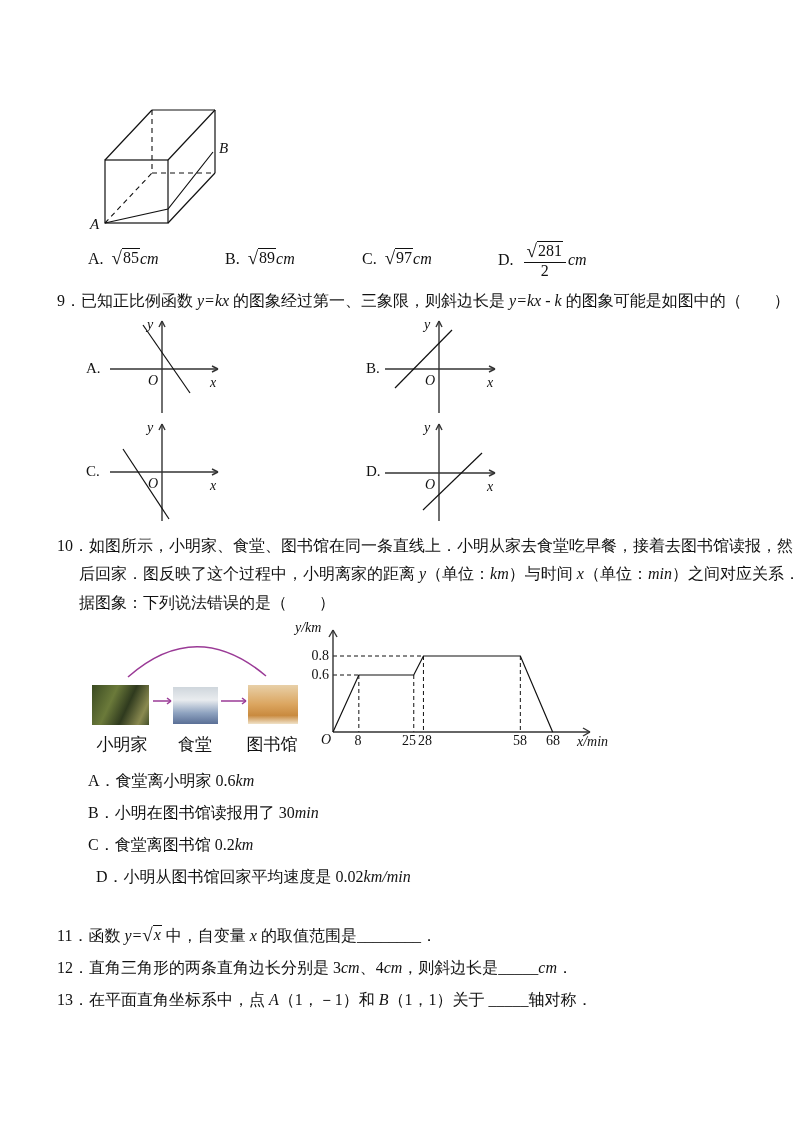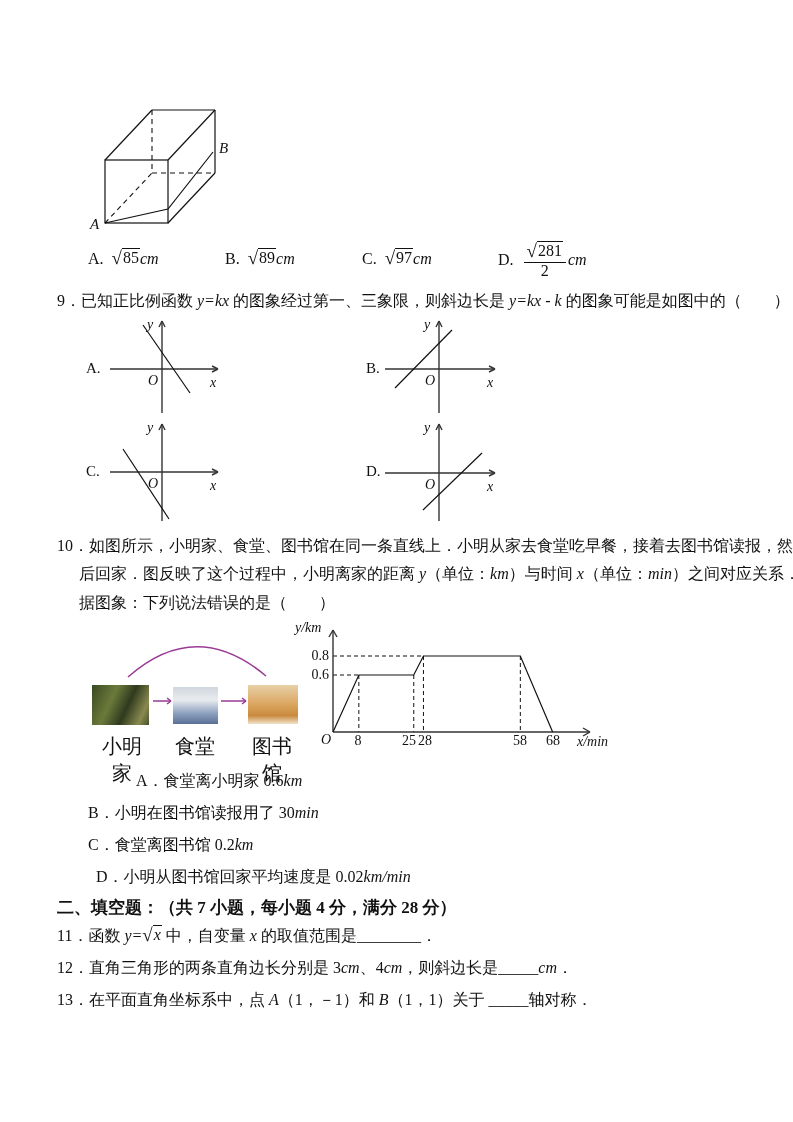--- a/index.html
+++ b/index.html
@@ -15,21 +15,21 @@
   .sqrt{display:inline-flex;align-items:flex-start;}
   
   .frac{display:inline-flex;flex-direction:column;align-items:center;vertical-align:middle;margin:0 2px;}
   .frac .num{border-bottom:1.4px solid #111;padding:0 3px 1px;}
   .frac .den{line-height:16px;}
   
   .photo{position:absolute;}
   .photo-home{background:linear-gradient(115deg,#3a4a22 0%,#6b7a3a 35%,#2f3a1e 60%,#8a8a50 85%,#44502a 100%);}
   .photo-canteen{background:linear-gradient(180deg,#cfd6dc 0%,#e9ecef 35%,#8fa3c0 70%,#5a6f96 100%);}
   .photo-library{background:linear-gradient(180deg,#e8d0a8 0%,#dba55f 50%,#c98a3f 78%,#f0e2c8 100%);}
-  .place-label{position:absolute;text-align:center;font-size:20px;}
+  .place-label{position:absolute;text-align:center;font-size:17px;}
   
   .ax{stroke:#333;stroke-width:1.4;fill:none;}
   .ln{stroke:#111;stroke-width:1.2;fill:none;}
   .hid{stroke:#111;stroke-width:1.1;fill:none;stroke-dasharray:5,4;}
   .dash{stroke:#111;stroke-width:1;stroke-dasharray:4,3;fill:none;}
   svg text{font-family:"Liberation Serif","DejaVu Serif",serif;fill:#111;}
   .svg-it{font-style:italic;}
 </style>
 </head>
 <body>
@@ -186,34 +186,33 @@
     <text x="36" y="44" font-size="14" text-anchor="end">0.8</text>
     <text x="36" y="63" font-size="14" text-anchor="end">0.6</text>
     <text x="28" y="128" font-size="14" class="svg-it">O</text>
     <text x="65" y="129" font-size="14" text-anchor="middle">8</text>
     <text x="116" y="129" font-size="14" text-anchor="middle">25</text>
     <text x="132" y="129" font-size="14" text-anchor="middle">28</text>
     <text x="227" y="129" font-size="14" text-anchor="middle">58</text>
     <text x="260" y="129" font-size="14" text-anchor="middle">68</text>
   </svg>
 
-  <div class="abs" style="left:88px;top:771px;margin-left:48px;">
+  <div class="abs" style="left:88px;top:771px;">
     <span>A．食堂离小明家 0.6</span><span class="it">km</span>
   </div>
   <div class="abs" style="left:88px;top:803px;">
     <span>B．小明在图书馆读报用了 30</span><span class="it">min</span>
   </div>
   <div class="abs" style="left:88px;top:835px;">
     <span>C．食堂离图书馆 0.2</span><span class="it">km</span>
   </div>
   <div class="abs" style="left:96px;top:867px;">
     <span>D．小明从图书馆回家平均速度是 0.02</span><span class="it">km/min</span>
   </div>
 
-  <div class="abs bold" style="left:57px;top:896px;font-size:17px;">二、填空题：（共 7 小题，每小题 4 分，满分 28 分）</div>
 
   <div class="abs" style="left:57px;top:925px;">
     <span>11．函数 </span><span class="it">y=</span><span class="sqrt">
         <span class="rad">√</span>
         <span class="ovl it">x</span>
       </span><span> 中，自变量 </span><span class="it">x</span><span> 的取值范围是</span><span>________</span><span>．</span>
   </div>
 
   <div class="abs" style="left:57px;top:958px;text-align:right;">
     <span>12．直角三角形的两条直角边长分别是 3</span><span class="it">cm</span><span>、4</span><span class="it">cm</span><span>，则斜边长是</span><span>_____</span><span class="it">cm</span><span>．</span>

